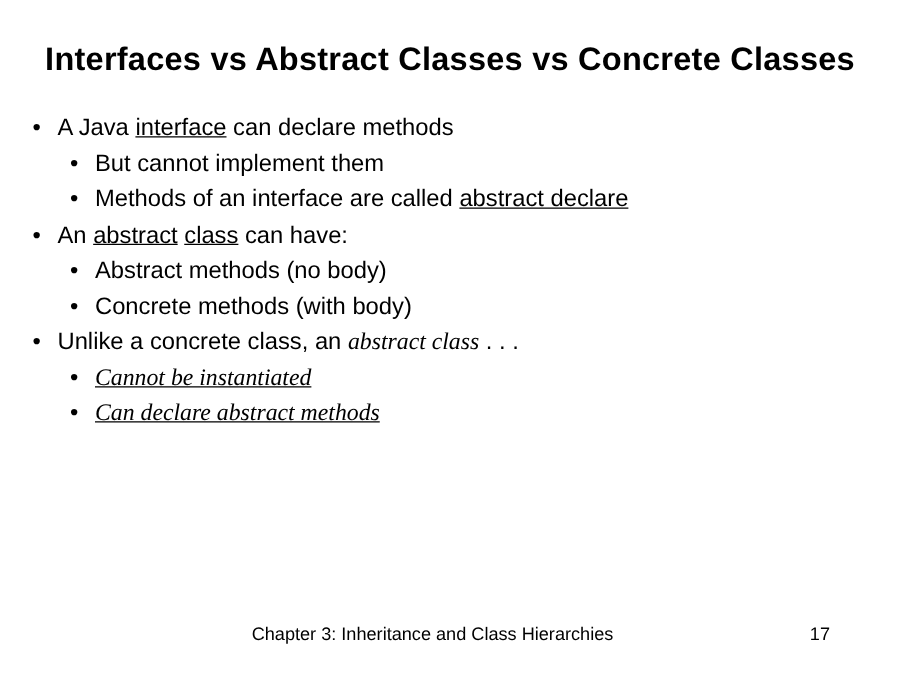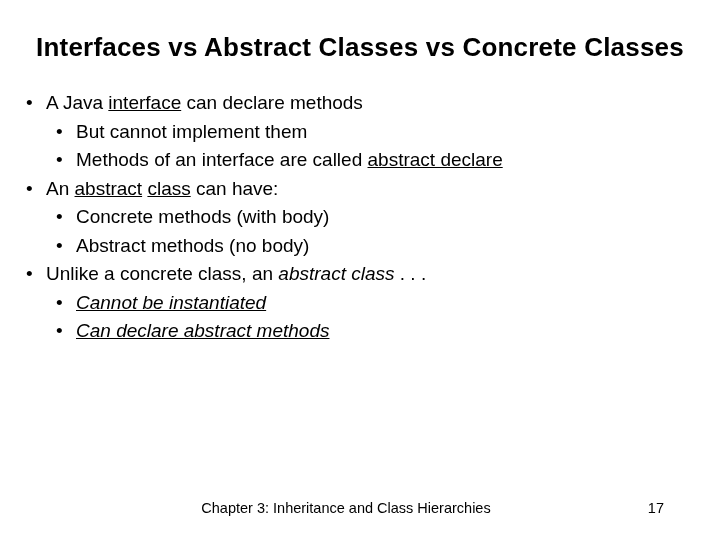--- a/index.html
+++ b/index.html
@@ -57,21 +57,21 @@
     padding: 0;
   }
   ul.sub2 > li { padding-left: 30px; position: relative; }
   ul.sub2 > li::before {
     content: "•";
     position: absolute;
     left: 10px;
     top: 0;
   }
   .u { text-decoration: underline; }
-  .i { font-style: italic; }
+  .i { font-style: italic; font-family: Liberation Serif, serif; }
   .b { font-weight: 400; }
   .footer {
     position: absolute;
     bottom: 24px;
     left: 0;
     width: 692px;
     font-size: 14.5px;
   }
   .footer-center {
     text-align: center;
@@ -95,22 +95,22 @@
         <li>But cannot implement them</li>
         <li>
           <span>Methods of an interface are called </span><span class="u">abstract declare</span>
         </li>
       </ul>
     </li>
 
     <li>
       <span>An </span><span class="u">abstract</span><span> </span><span class="u b">class</span><span> can have:</span>
       <ul class="sub">
+        <li>Abstract methods (no body)</li>
         <li>Concrete methods (with body)</li>
-        <li>Abstract methods (no body)</li>
       </ul>
     </li>
 
     <li>
       <span>Unlike a concrete class, an </span><span class="i">abstract class</span><span> . . .</span>
       <ul class="sub">
         <li><span class="u i">Cannot be instantiated</span></li>
         <li><span class="u i">Can declare abstract methods</span>
         </li>
       </ul>

